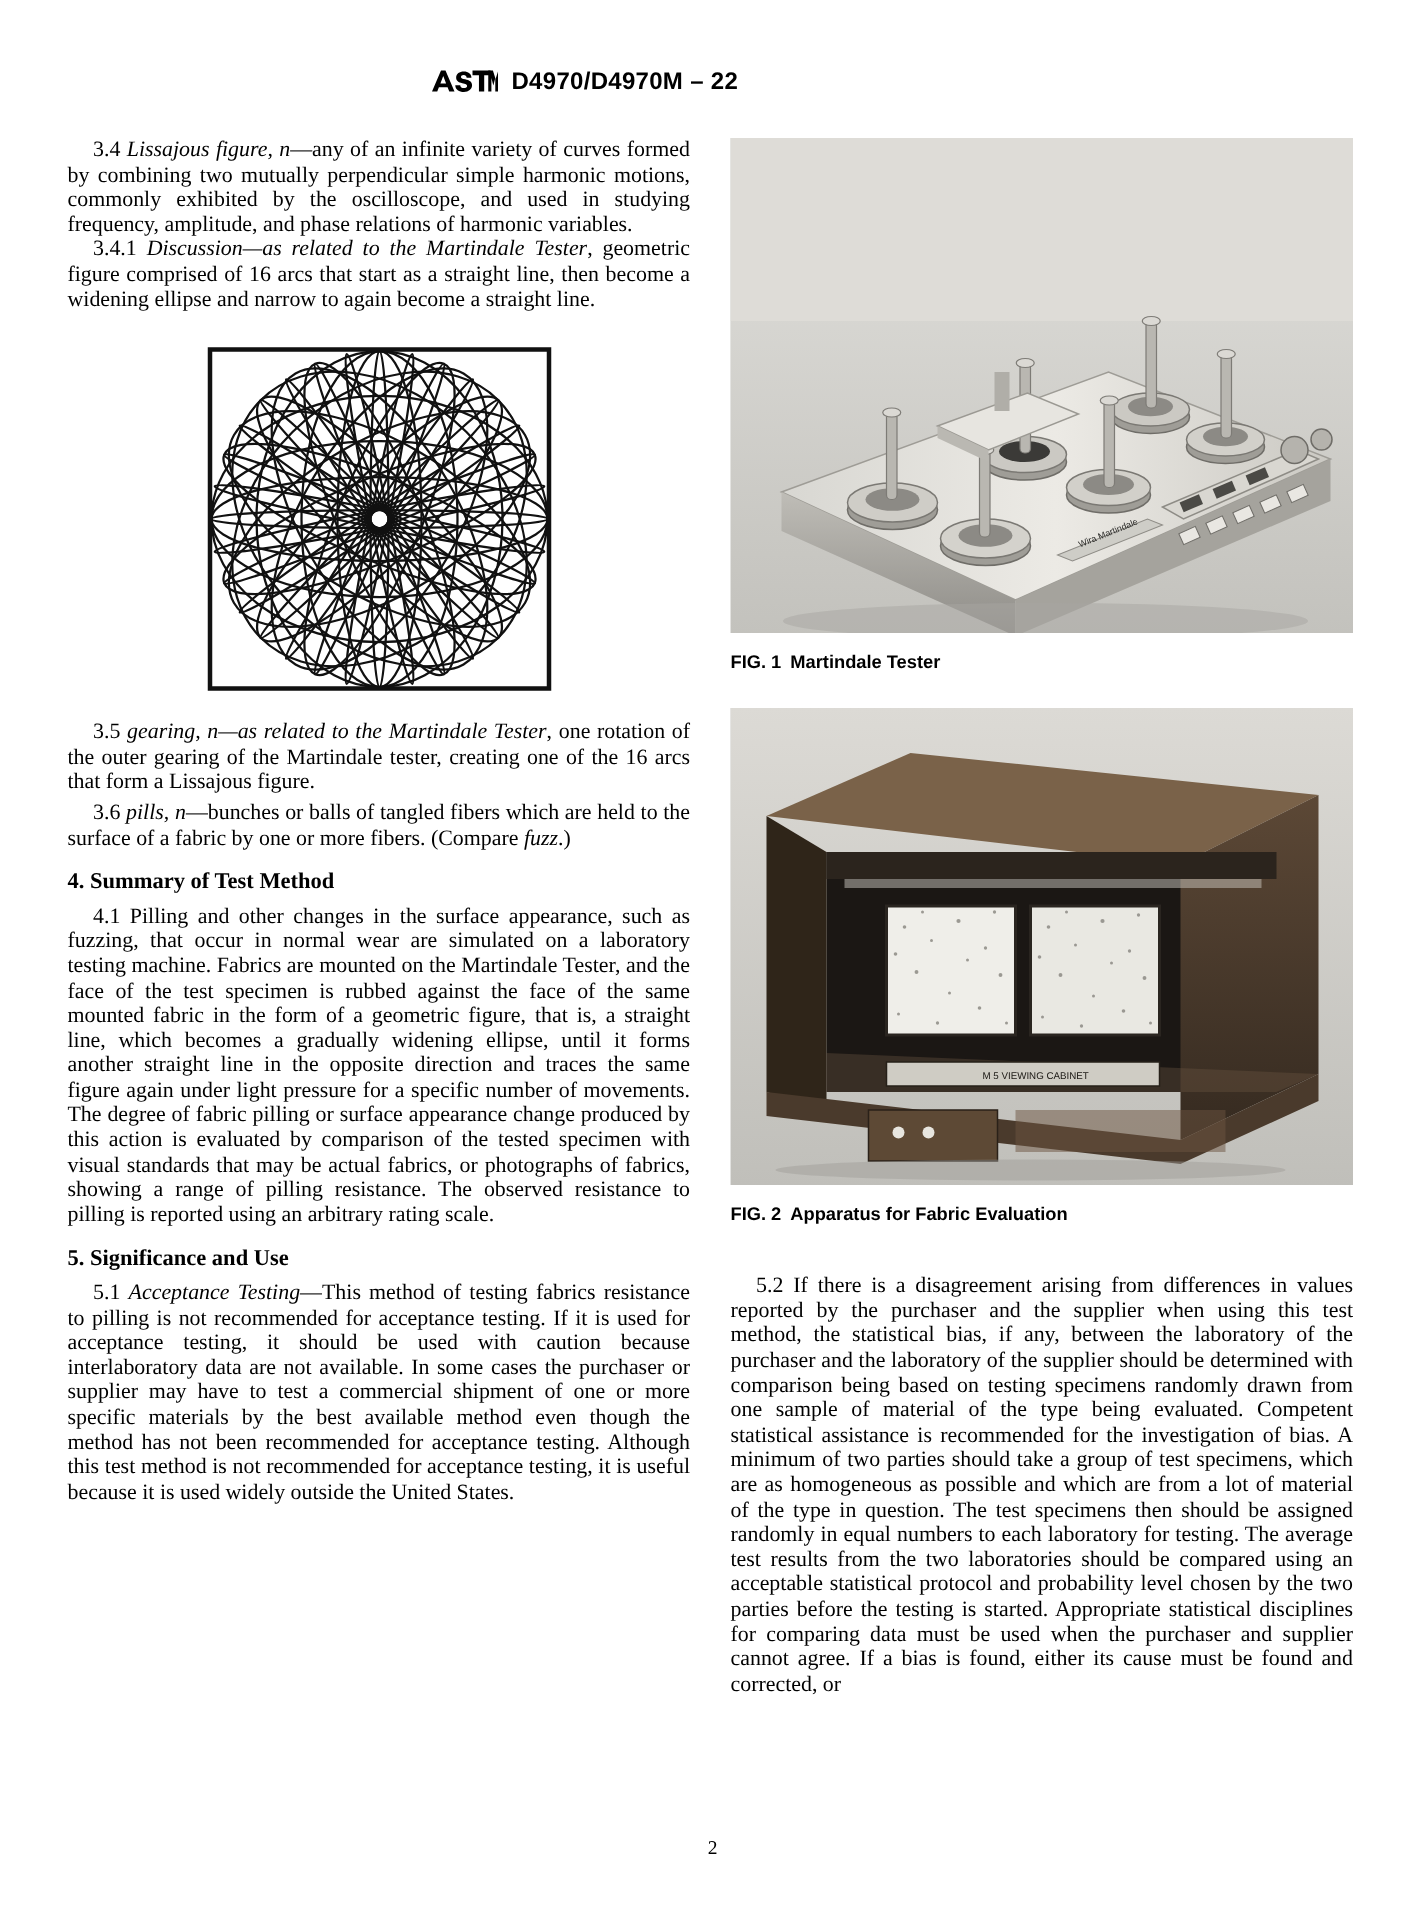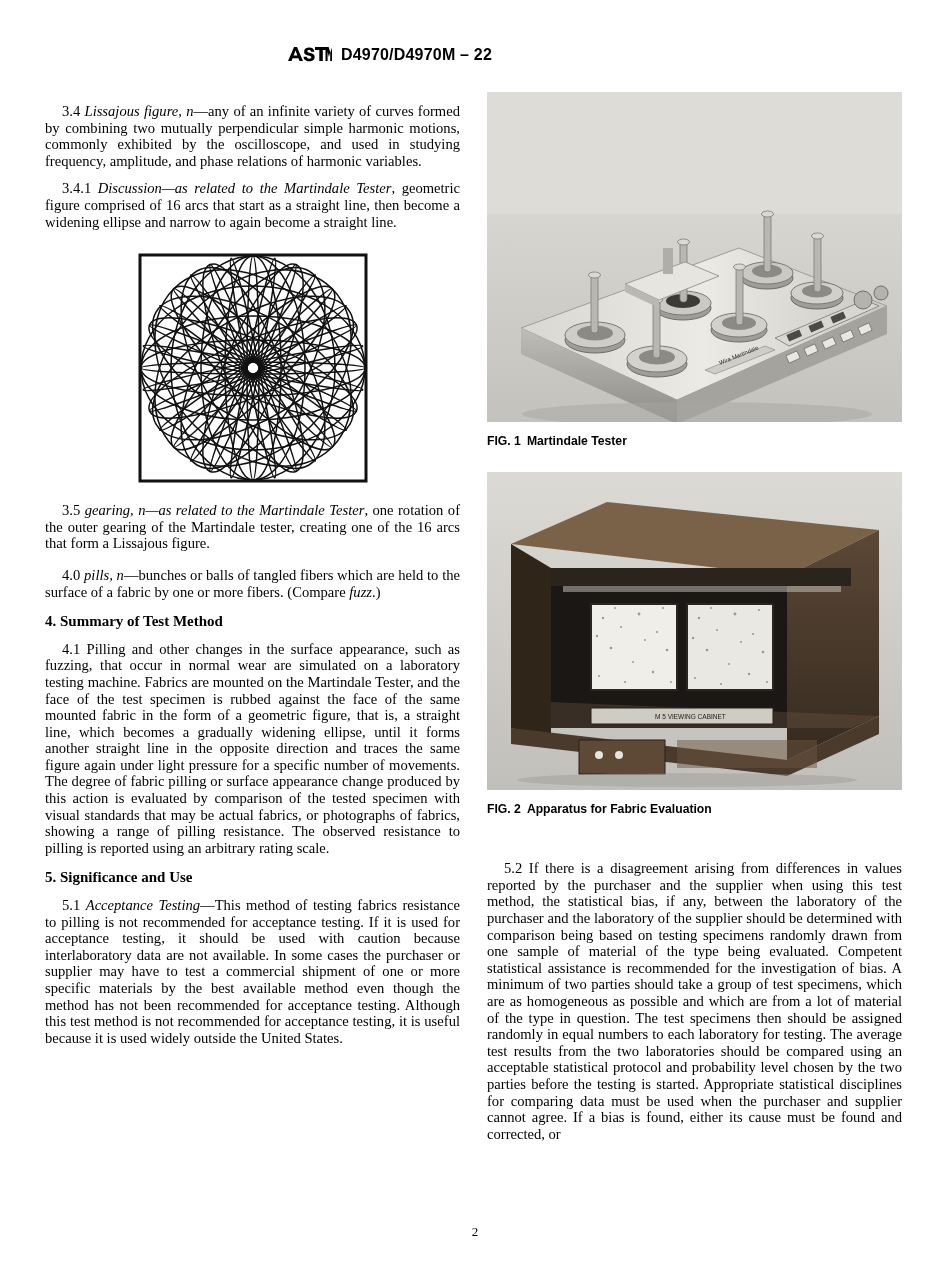--- a/index.html
+++ b/index.html
@@ -52,21 +52,21 @@
     top: 92px;
     width: 415px;
     font-size: 14.6px;
     line-height: 16.6px;
     text-align: justify;
   }
   .col-left  { left: 45px; }
   .col-right { left: 487px; }
 
   p {
-    margin: 11px 0 0 0;
+    margin: 0 0 0 0;
     text-indent: 17px;
     text-align: justify;
     -webkit-hyphens: auto;
     hyphens: auto;
   }
   .gap-sm { height: 4px; }
 
   h3.section {
     font-family: "Liberation Serif", serif;
     font-weight: bold;
@@ -191,21 +191,21 @@
     </div>
 
     <p>
       <span>3.5</span>
       <span class="it">gearing, n—as related to the Martindale Tester</span><span>, one rotation of the outer gearing of the Martindale tester, creating one of the 16 arcs that form a Lissajous figure.</span>
     </p>
 
     <div class="gap-sm"></div>
 
     <p>
-      <span>4.0</span>
+      <span>3.6</span>
       <span class="it">pills, n</span><span>—bunches or balls of tangled fibers which are held to the surface of a fabric by one or more fibers. (Compare </span><span class="it">fuzz</span><span>.)</span>
     </p>
 
     <h3 class="section">4.  Summary of Test Method</h3>
 
     <p>
       <span>4.1</span>
       <span>Pilling and other changes in the surface appearance, such as fuzzing, that occur in normal wear are simulated on a laboratory testing machine. Fabrics are mounted on the Martindale Tester, and the face of the test specimen is rubbed against the face of the same mounted fabric in the form of a geometric figure, that is, a straight line, which becomes a gradually widening ellipse, until it forms another straight line in the opposite direction and traces the same figure again under light pressure for a specific number of movements. The degree of fabric pilling or surface appearance change produced by this action is evaluated by comparison of the tested specimen with visual standards that may be actual fabrics, or photographs of fabrics, showing a range of pilling resistance. The observed resistance to pilling is reported using an arbitrary rating scale.</span>
     </p>
 

